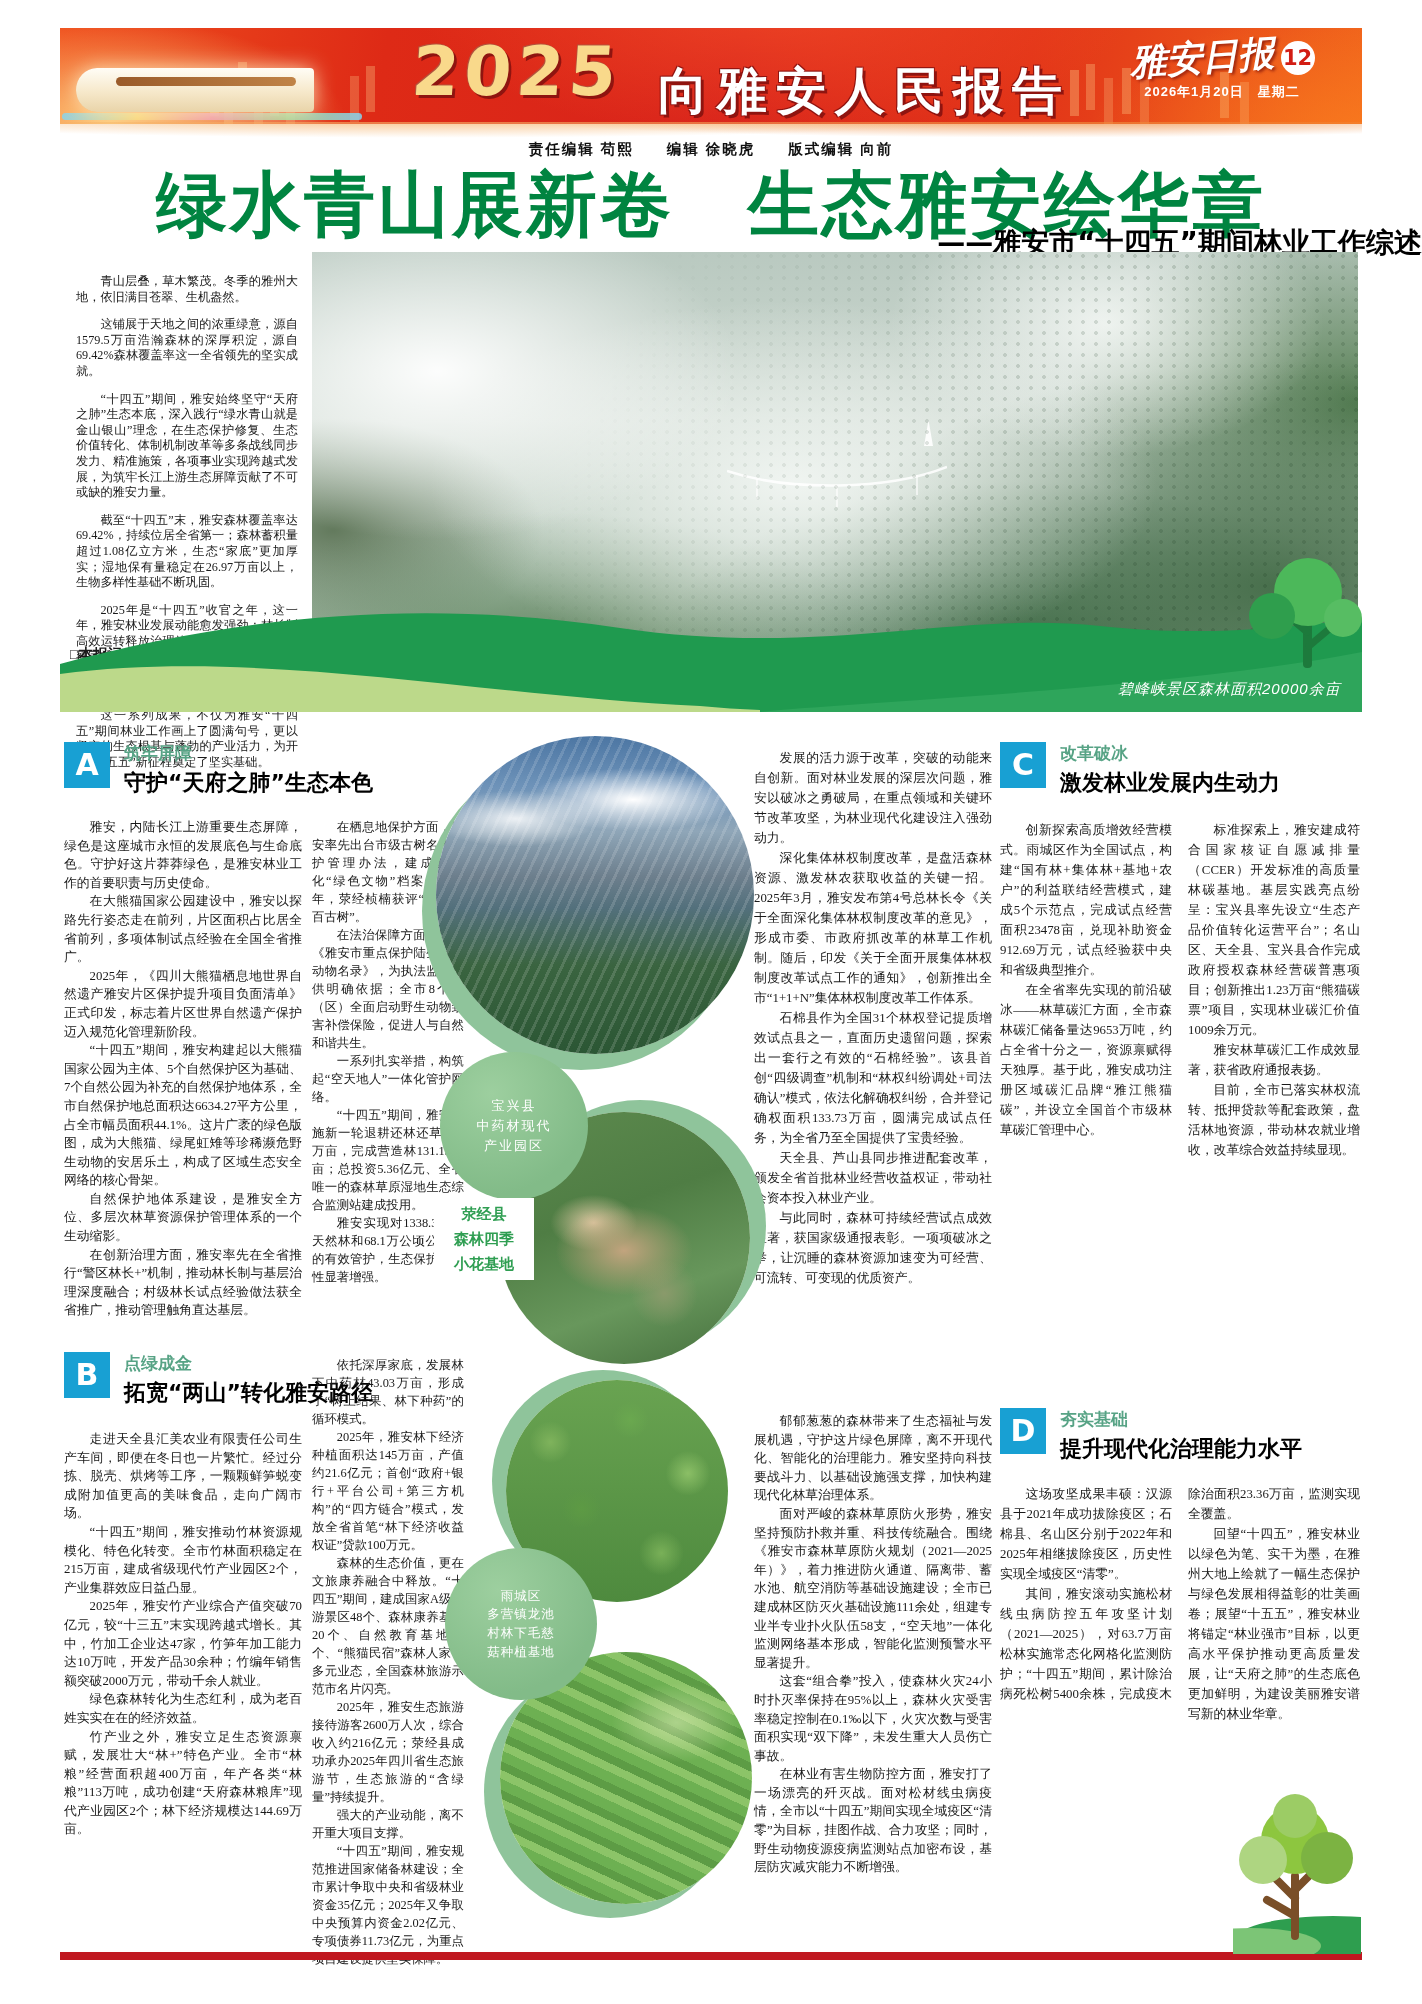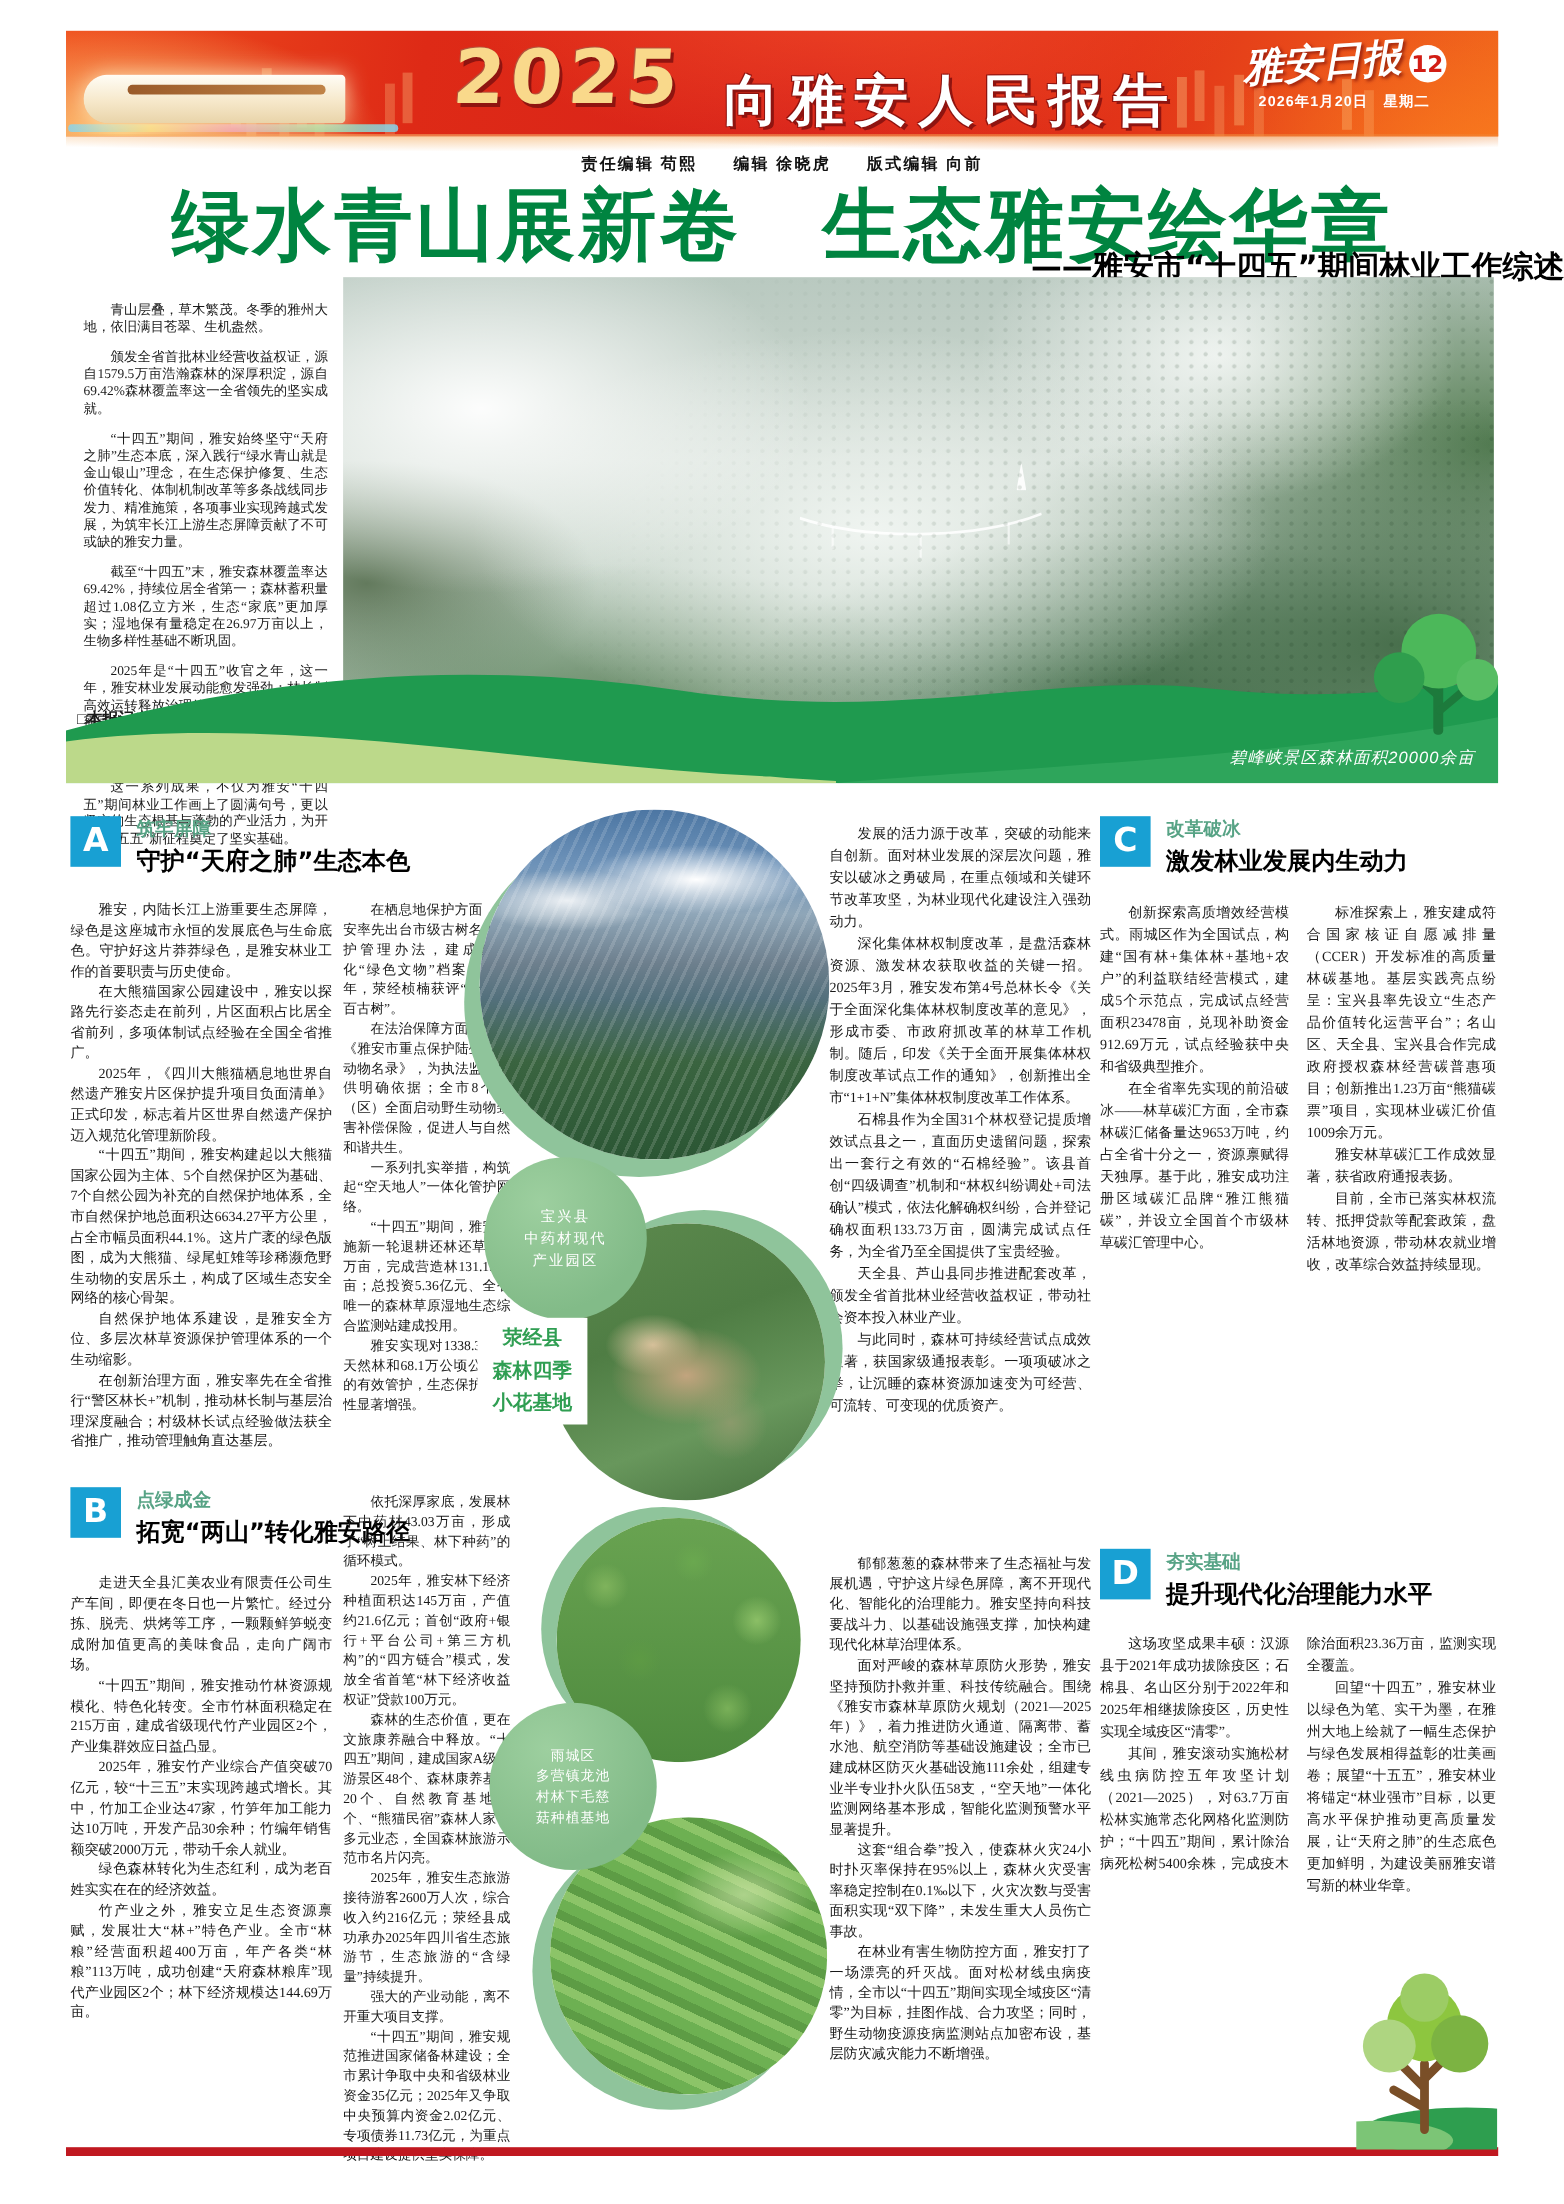--- a/index.html
+++ b/index.html
@@ -125,21 +125,21 @@
       radial-gradient(circle 32px at 70% 78%, #79b058, rgba(121,176,88,0) 70%),
       linear-gradient(180deg,#69a351,#4e8a3e);}
   .c4{left:500px;top:1652px;width:252px;height:252px;box-shadow:-16px 14px 0 #8fc49b;
     background:
       radial-gradient(ellipse 90px 55px at 70% 28%, rgba(225,238,185,.55), rgba(225,238,185,0) 72%),
       repeating-linear-gradient(25deg, #6db052 0 10px, #8cc468 10px 18px, #5d9c45 18px 26px);}
   .bub1{left:440px;top:1052px;width:148px;height:148px;font-size:13px;line-height:1.55;letter-spacing:2px;}
   .bub3{left:445px;top:1548px;width:152px;height:152px;font-size:12.5px;line-height:1.5;letter-spacing:1px;}
   .bub4{left:455px;top:1782px;width:172px;height:172px;font-size:12.2px;line-height:1.45;}
   .cap2{position:absolute;left:434px;top:1198px;width:100px;z-index:5;background:#fff;color:#2f9e52;
-    font-weight:700;font-size:18px;line-height:1.65;white-space:pre-line;text-align:center;
+    font-weight:700;font-size:15px;line-height:1.65;white-space:pre-line;text-align:center;
     font-family:"Liberation Sans",sans-serif;padding:4px 0;}
 
   
   .btree{position:absolute;left:1233px;top:1758px;z-index:2;}
   .redrule{position:absolute;left:60px;top:1952px;width:1302px;height:8px;background:#c01820;}
 </style>
 </head>
 <body>
 
 <div id="page">
@@ -160,21 +160,21 @@
     </div>
   </div>
   <div class="banner-wave"></div>
   <div class="editors">责任编辑 苟熙　　编辑 徐晓虎　　版式编辑 向前</div>
 
   <div class="hl-main">绿水青山展新卷　生态雅安绘华章</div>
   <div class="hl-sub">——雅安市“十四五”期间林业工作综述</div>
 
   <div class="intro">
     <p>青山层叠，草木繁茂。冬季的雅州大地，依旧满目苍翠、生机盎然。</p>
-    <p>颁发全省首批林业经营收益权证，源自1579.5万亩浩瀚森林的深厚积淀，源自69.42%森林覆盖率这一全省领先的坚实成就。</p>
+    <p>这铺展于天地之间的浓重绿意，源自1579.5万亩浩瀚森林的深厚积淀，源自69.42%森林覆盖率这一全省领先的坚实成就。</p>
     <p>“十四五”期间，雅安始终坚守“天府之肺”生态本底，深入践行“绿水青山就是金山银山”理念，在生态保护修复、生态价值转化、体制机制改革等多条战线同步发力、精准施策，各项事业实现跨越式发展，为筑牢长江上游生态屏障贡献了不可或缺的雅安力量。</p>
     <p>截至“十四五”末，雅安森林覆盖率达69.42%，持续位居全省第一；森林蓄积量超过1.08亿立方米，生态“家底”更加厚实；湿地保有量稳定在26.97万亩以上，生物多样性基础不断巩固。</p>
     <p>2025年是“十四五”收官之年，这一年，雅安林业发展动能愈发强劲：林长制高效运转释放治理效能，国土绿化任务超额完成，松材线虫病疫情防控取得决定性胜利、历史性实现全域疫区“清零”，全市林业总产值超330亿元……</p>
     <p>这一系列成果，不仅为雅安“十四五”期间林业工作画上了圆满句号，更以坚实的生态根基与蓬勃的产业活力，为开启“十五五”新征程奠定了坚实基础。</p>
   </div>
   <div class="byline">
     <div>□本报记者 鲁妮娜</div>
     <div class="b2l">图片由雅安市林业局提供</div>
   </div>
 

